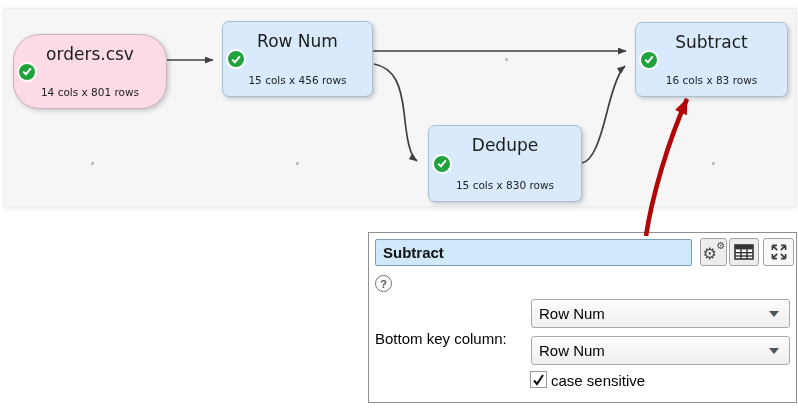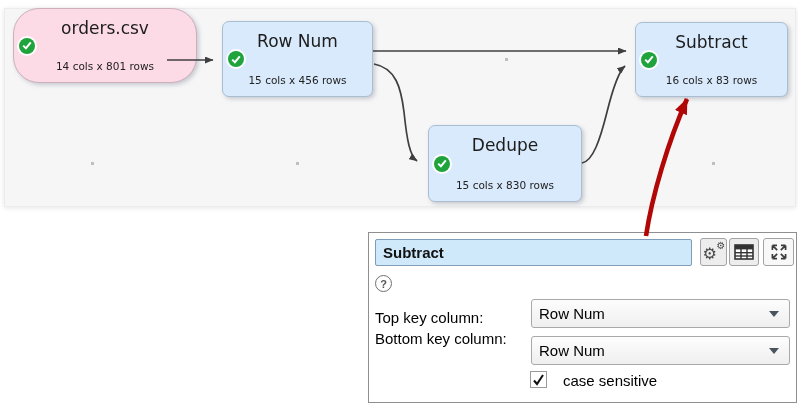--- a/index.html
+++ b/index.html
@@ -46,40 +46,40 @@
   .flabel{position:absolute;left:6px;font-size:15px;color:#000;white-space:nowrap;}
   .dropdown{position:absolute;left:162px;width:259px;height:29px;box-sizing:border-box;
             background:linear-gradient(#fdfdfd,#efefef);border:1px solid #a9a9a9;border-radius:3px;
             font-size:15px;color:#000;line-height:27px;padding-left:7px;cursor:pointer;}
   .dd-arrow{position:absolute;right:10px;top:11px;width:0;height:0;
             border-left:5.5px solid transparent;border-right:5.5px solid transparent;
             border-top:6.5px solid #4a545e;}
   .checkbox{position:absolute;left:161px;top:138px;width:17px;height:17px;box-sizing:border-box;
             background:#fff;border:1px solid #9a9a9a;display:flex;align-items:center;
             justify-content:center;cursor:pointer;}
-  .cblabel{position:absolute;left:194px;top:139px;font-size:15px;color:#000;}
+  .cblabel{position:absolute;left:182px;top:139px;font-size:15px;color:#000;}
   .gear-big{font-family:"DejaVu Sans",sans-serif;font-size:16px;color:#4a4a4a;line-height:1;
             position:absolute;left:1px;bottom:2px;}
   .gear-small{font-family:"DejaVu Sans",sans-serif;font-size:10px;color:#4a4a4a;line-height:1;
             position:absolute;right:0px;top:1px;}
   .gearwrap{position:relative;width:24px;height:24px;}
 </style>
 </head>
 <body>
 
 <div id="screen">
 
   <div class="canvas">
     <div class="grid-dot" style="left:86px;top:153px"></div>
     <div class="grid-dot" style="left:291px;top:153px"></div>
     <div class="grid-dot" style="left:500px;top:49px"></div>
     <div class="grid-dot" style="left:707px;top:153px"></div>
   </div>
 
-  <div class="node node-pink" style="left:13px;top:8px;width:184px;height:75px">
+  <div class="node node-pink" style="left:13px;top:34px;width:154px;height:75px">
     <span class="check">
       <svg width="10" height="9" viewBox="0 0 10 9">
           <polyline points="1.2,4.6 3.9,7.2 8.8,1.4" stroke="#fff" stroke-width="2" fill="none"></polyline>
         </svg>
     </span>
     <div class="ntitle">orders.csv</div>
     <div class="nsub">14 cols x 801 rows</div>
   </div>
 
   <div class="node node-blue" style="left:222px;top:21px;width:151px;height:76px">
@@ -161,21 +161,20 @@
           <path d="M8.2,8.2 L3.4,3.4 M3.4,3.4 L8,3.4 M3.4,3.4 L3.4,8"></path>
           <path d="M11.8,8.2 L16.6,3.4 M16.6,3.4 L12,3.4 M16.6,3.4 L16.6,8"></path>
           <path d="M8.2,11.8 L3.4,16.6 M3.4,16.6 L8,16.6 M3.4,16.6 L3.4,12"></path>
           <path d="M11.8,11.8 L16.6,16.6 M16.6,16.6 L12,16.6 M16.6,16.6 L16.6,12"></path>
         </g>
       </svg>
     </button>
 
     <div class="helpicon">?</div>
 
-    <div class="flabel" style="top:76px">Top key column:</div>
     <div class="dropdown" style="top:66px">
       <span>Row Num</span>
       <span class="dd-arrow"></span>
     </div>
 
     <div class="flabel" style="top:97px">Bottom key column:</div>
     <div class="dropdown" style="top:103px">
       <span>Row Num</span>
       <span class="dd-arrow"></span>
     </div>

